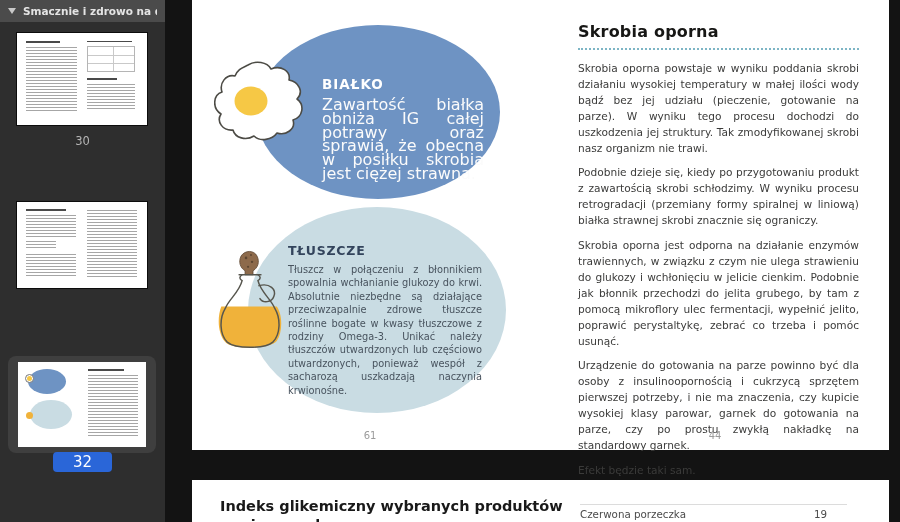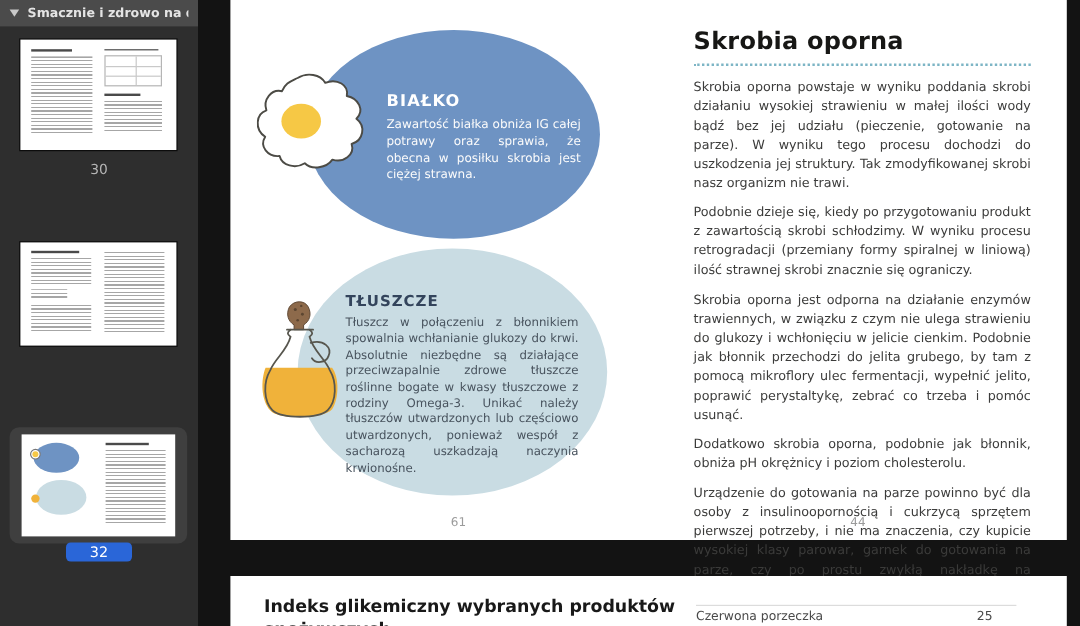--- a/index.html
+++ b/index.html
@@ -15,21 +15,21 @@
   .sidebar-title { color:#e4e4e4; font-size:10.5px; font-weight:bold; white-space:nowrap; overflow:hidden; }
 
   .thumb-page { position:absolute; background:#fff; box-shadow:0 0 0 1px #0c0c0c; }
   .t30 { left:17px; top:33px;  width:130px; height:92px; }
   .t31 { left:17px; top:202px; width:130px; height:86px; }
   .sel-wrap { position:absolute; left:8px; top:356px; width:148px; height:97px; background:#3f3f3f; border-radius:8px; }
   .t32 { left:10px; top:6px; width:128px; height:85px; box-shadow:none; }
 
   .thumb-label { position:absolute; left:0; width:165px; text-align:center; color:#b5b5b5; font-size:11.5px; }
   .lbl30 { top:134px; } .lbl31 { top:294px; } .lbl32 { top:452px; }
-  .badge { display:inline-block; background:#2a66d8; color:#fff; border-radius:4px; padding:1px 20px; font-size:12px; }
+  .badge { display:inline-block; background:#2a66d8; color:#fff; border-radius:4px; padding:1px 20px; font-size:15px; }
 
   
   .fake { position:absolute; background-image:repeating-linear-gradient(to bottom,#a6a6a6 0px,#a6a6a6 1px,transparent 1px,transparent 3px); }
   .dline { position:absolute; height:2px; background:#4a4a4a; }
   .mini-table { position:absolute; border:1px solid #b5b5b5; }
   .mini-table:before { content:""; position:absolute; left:55%; top:0; bottom:0; width:1px; background:#c9c9c9; }
   .mini-table:after { content:""; position:absolute; left:0; right:0; top:33%; height:1px; background:#c9c9c9; box-shadow:0 8px 0 #c9c9c9; }
   .mini-ell { position:absolute; border-radius:50%; }
   .mini-dot { position:absolute; border-radius:50%; }
 
@@ -38,29 +38,29 @@
   .spread { position:absolute; left:27px; width:697px; background:#fff; }
   .spread1 { top:0; height:450px; }
   .spread2 { top:459px; height:63px;margin-top:21px; }
 
   
   .ellipse-protein { position:absolute; left:64px; top:25px; width:244px; height:174px; border-radius:50%; background:#6e93c3; }
   .ellipse-fat     { position:absolute; left:56px; top:207px; width:258px; height:206px; border-radius:50%; background:#c9dce3; }
   .egg-svg    { position:absolute; left:22px; top:60px; width:96px; height:82px; }
   .bottle-svg { position:absolute; left:20px; top:248px; width:82px; height:105px; }
   .protein-title { position:absolute; left:130px; top:76px; color:#ffffff; font-size:13.5px; font-weight:bold; letter-spacing:1px; }
-  .protein-body  { position:absolute; left:130px; top:98px; width:162px; color:#fbfbfb; font-size:10px; line-height:13.8px; text-align:justify; }
+  .protein-body  { position:absolute; left:130px; top:98px; width:162px; color:#fbfbfb; font-size:16px; line-height:13.8px; text-align:justify; }
   .fat-title { position:absolute; left:96px; top:243px; color:#33445c; font-size:12.5px; font-weight:bold; letter-spacing:0.8px; }
   .fat-body  { position:absolute; left:96px; top:263px; width:194px; color:#48535e; font-size:9.8px; line-height:13.4px; text-align:justify; }
   .pagenum { position:absolute; top:430px; width:348px; text-align:center; color:#9b9b9b; font-size:10px; }
-  .pn-left { left:16px; } .pn-right { left:349px; }
+  .pn-left { left:4px; } .pn-right { left:349px; }
 
   
   .right-col { position:absolute; left:386px; top:22px; width:281px; }
-  .right-col h1 { font-size:20px; font-weight:bold; color:#171715; letter-spacing:0.2px; margin-bottom:7px; }
+  .right-col h1 { font-size:16px; font-weight:bold; color:#171715; letter-spacing:0.2px; margin-bottom:7px; }
   .dotted { border-top:2px dotted #7db5c5; margin-bottom:11px; }
   .right-col p { font-size:10.6px; line-height:15.9px; color:#3b3b3a; text-align:justify; margin-bottom:9px; }
 
   
   .gi-heading { position:absolute; left:28px; top:17px; width:345px; font-size:14.5px; font-weight:bold;
                 line-height:19px; color:#191919; }
   .gi-table { position:absolute; left:388px; top:24px; width:267px; border-bottom:1px solid #dcdcdc; }
   .gi-row { display:flex; align-items:center; height:18px; border-top:1px solid #dcdcdc;
             font-size:10.3px; color:#4a4a4a; }
   .gi-row .name { flex:1; }
@@ -138,36 +138,35 @@
       <path d="M47,38 C58,35 65,42 62,49 C60,55 51,56 48,51" fill="none" stroke="#57564e" stroke-width="1.5" stroke-linecap="round"></path>
     </svg>
     <h3 class="fat-title">TŁUSZCZE</h3>
     <p class="fat-body">Tłuszcz w połączeniu z błonnikiem spowalnia wchłanianie glukozy do krwi. Absolutnie niezbędne są działające przeciwzapalnie zdrowe tłuszcze roślinne bogate w kwasy tłuszczowe z rodziny Omega-3. Unikać należy tłuszczów utwardzonych lub częściowo utwardzonych, ponieważ wespół z sacharozą uszkadzają naczynia krwionośne.</p>
 
     <div class="pagenum pn-left">61</div>
 
     <div class="right-col">
       <h1>Skrobia oporna</h1>
       <div class="dotted"></div>
-      <p>Skrobia oporna powstaje w wyniku poddania skrobi działaniu wysokiej strawieniu w małej ilości wody bądź bez jej udziału (pieczenie, gotowanie na parze). W wyniku tego procesu dochodzi do uszkodzenia jej struktury. Tak zmodyfikowanej skrobi nasz organizm nie trawi.</p>
-      <p>Podobnie dzieje się, kiedy po przygotowaniu produkt z zawartością skrobi schłodzimy. W wyniku procesu retrogradacji (przemiany formy spiralnej w liniową) ilość strawnej skrobi znacznie się ograniczy.</p>
+      <p>Skrobia oporna powstaje w wyniku poddania skrobi działaniu wysokiej temperatury w małej ilości wody bądź bez jej udziału (pieczenie, gotowanie na parze). W wyniku tego procesu dochodzi do uszkodzenia jej struktury. Tak zmodyfikowanej skrobi nasz organizm nie trawi.</p>
+      <p>Podobnie dzieje się, kiedy po przygotowaniu produkt z zawartością skrobi schłodzimy. W wyniku procesu retrogradacji (przemiany formy spiralnej w liniową) białka strawnej skrobi znacznie się ograniczy.</p>
       <p>Skrobia oporna jest odporna na działanie enzymów trawiennych, w związku z czym nie ulega strawieniu do glukozy i wchłonięciu w jelicie cienkim. Podobnie jak błonnik przechodzi do jelita grubego, by tam z pomocą mikroflory ulec fermentacji, wypełnić jelito, poprawić perystaltykę, zebrać co trzeba i pomóc usunąć.</p>
-      <p>Dodatkowo skrobia oporna, podobnie jak błonnik, obniża pH okrężnicy i poziom cholesterolu.</p>
       <p>Urządzenie do gotowania na parze powinno być dla osoby z insulinoopornością i cukrzycą sprzętem pierwszej potrzeby, i nie ma znaczenia, czy kupicie wysokiej klasy parowar, garnek do gotowania na parze, czy po prostu zwykłą nakładkę na standardowy garnek.</p>
       <p>Efekt będzie taki sam.</p>
     </div>
     <div class="pagenum pn-right">44</div>
   </section>
 
   <section class="spread spread2">
     <h2 class="gi-heading">Indeks glikemiczny wybranych produktów spożywczych</h2>
     <div class="gi-table">
       <div class="gi-row">
         <span class="name">Czerwona porzeczka</span>
-        <span class="val">25</span>
+        <span class="val">19</span>
       </div>
       <div class="gi-row">
         <span class="name">Czosnek</span>
         <span class="val">30</span>
       </div>
     </div>
   </section>
 </div>
 
 </body></html>

